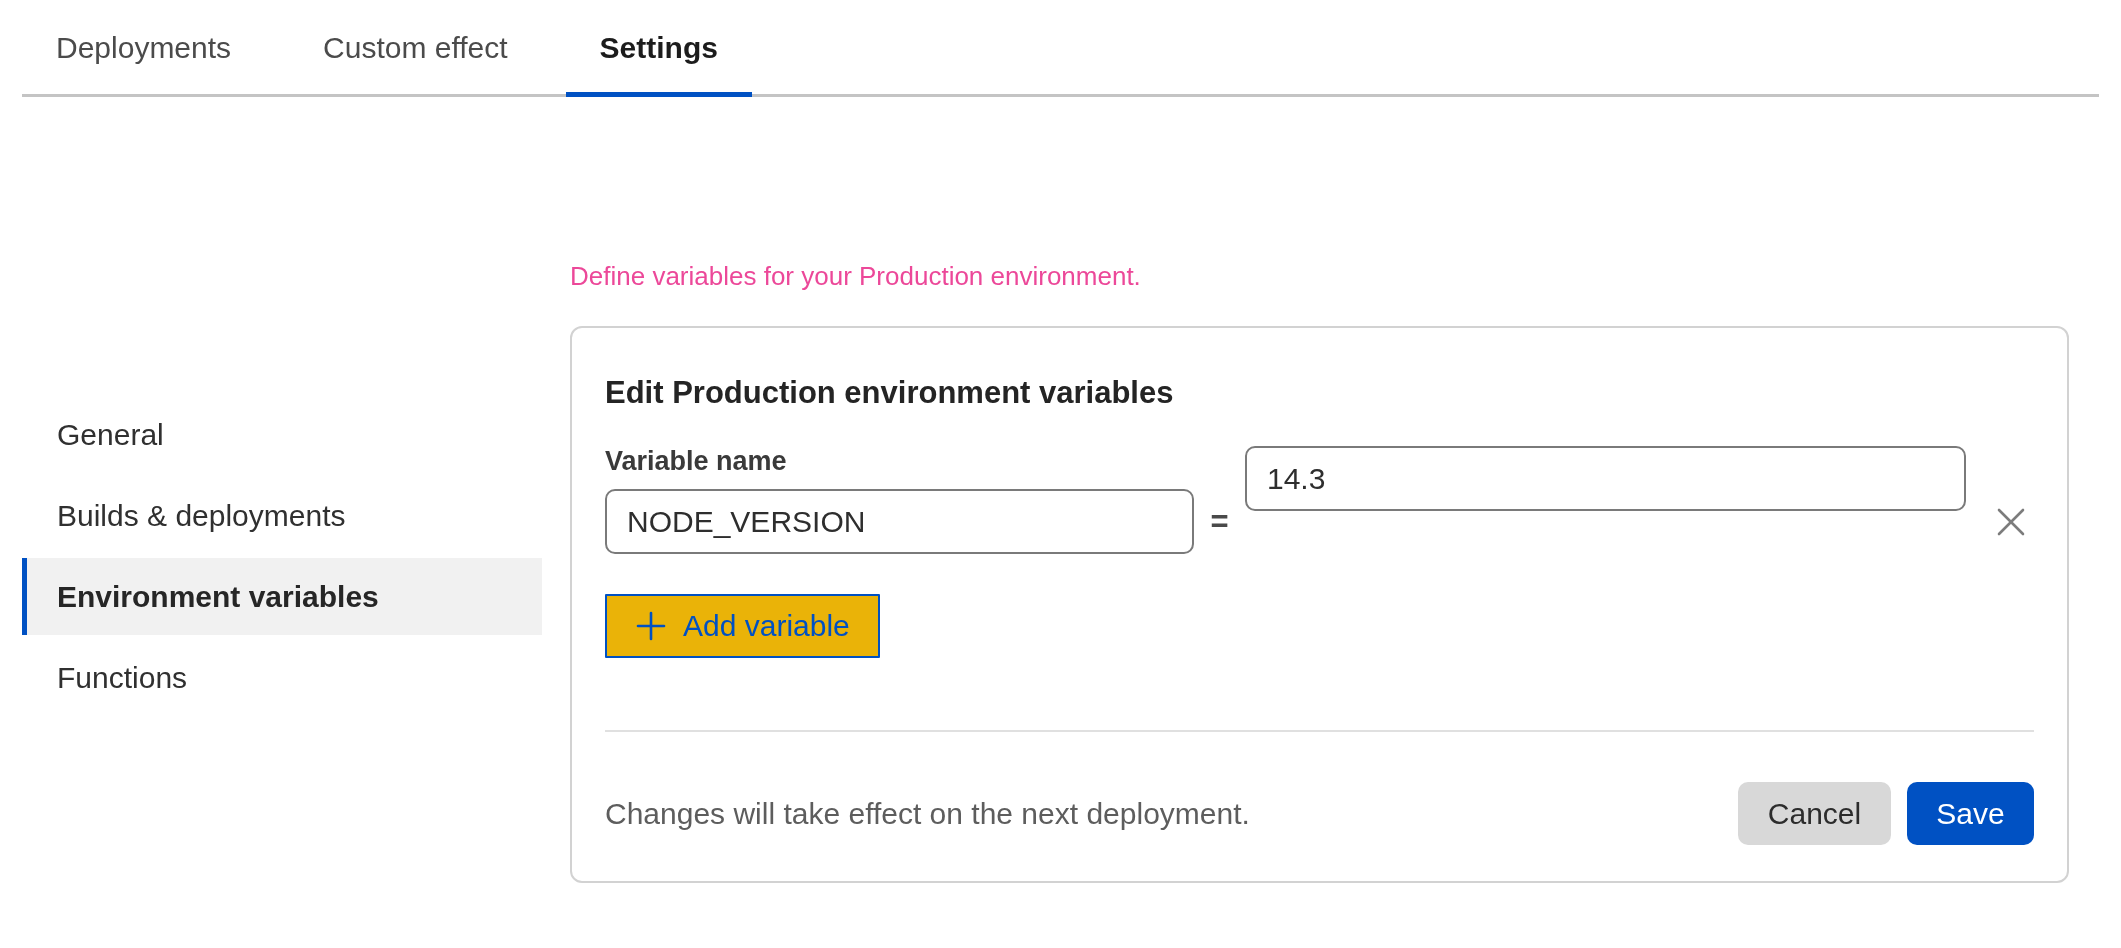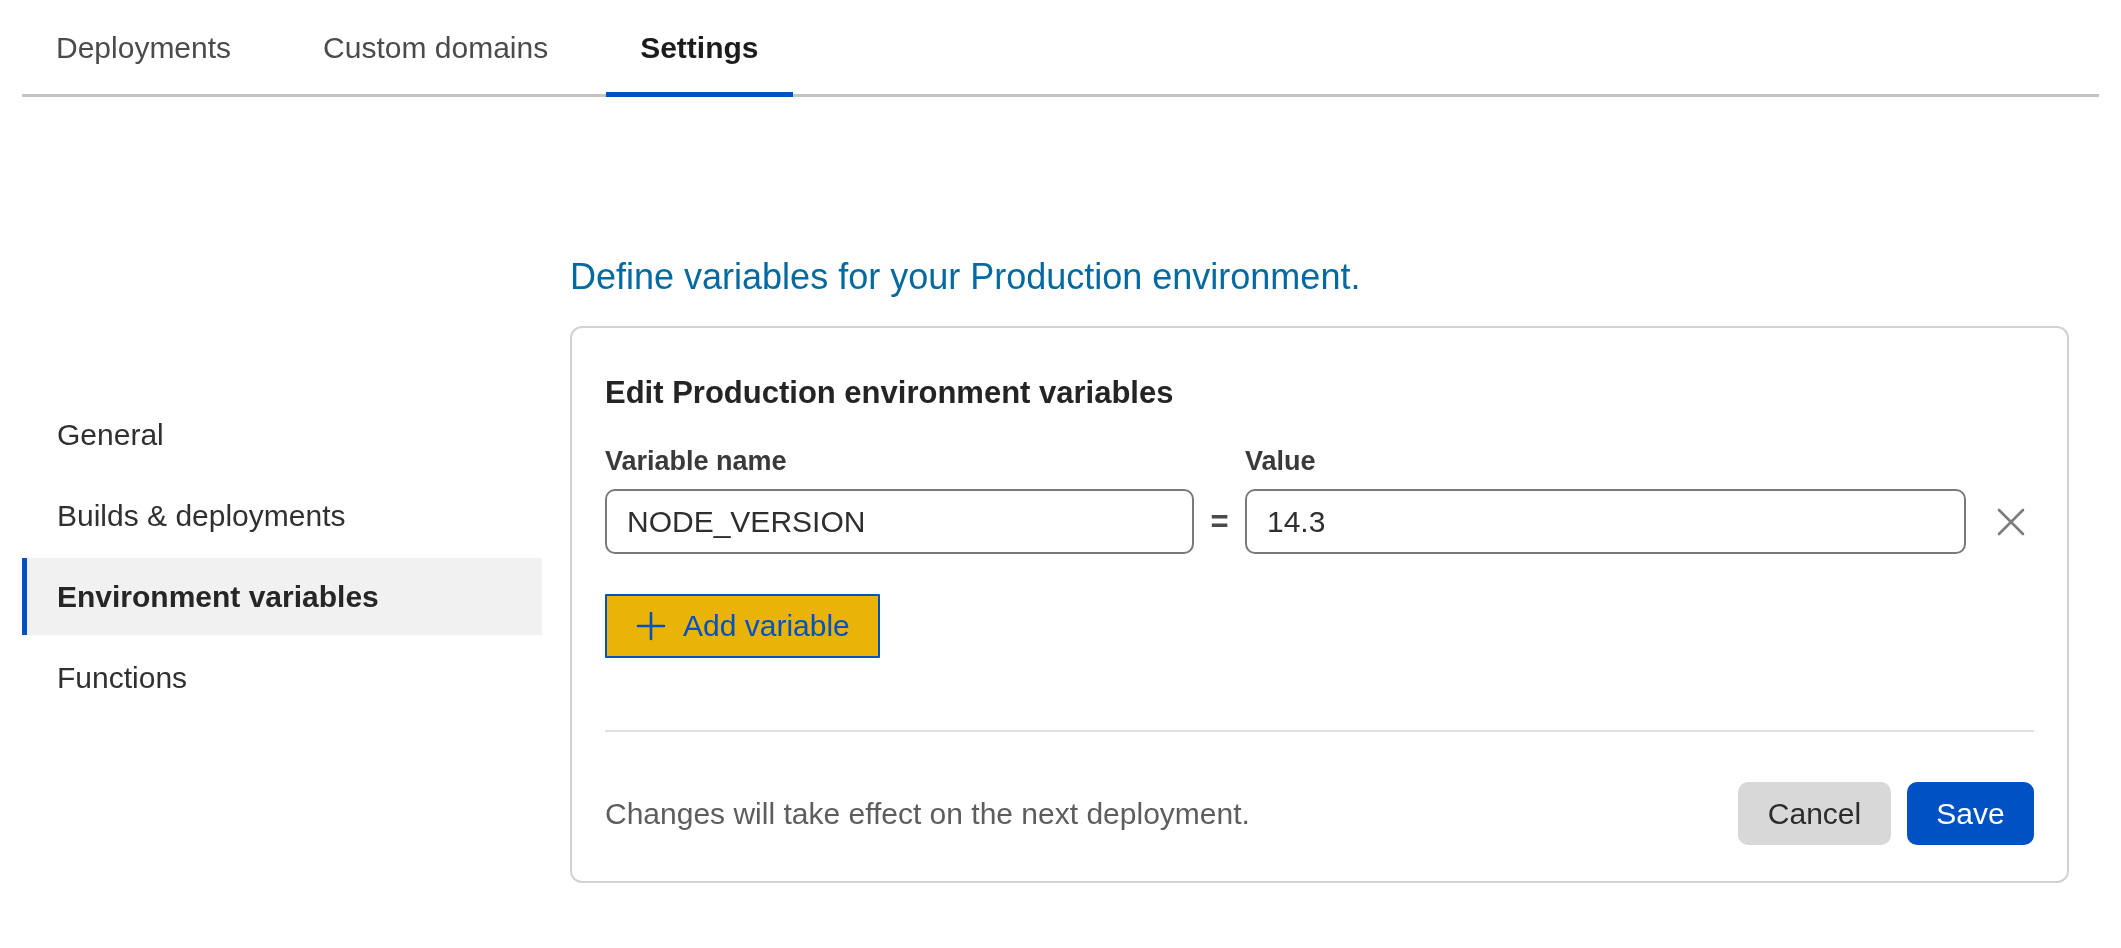--- a/index.html
+++ b/index.html
@@ -38,21 +38,21 @@
     height:77px;margin-bottom:4px;display:flex;align-items:center;
     padding-left:30px;font-size:30px;color:#303030;cursor:pointer;
     border-left:5px solid transparent;
   }
   .side-item.active{
     background:#f1f1f1;border-left-color:var(--blue);font-weight:700;color:#262626;
   }
 
   .main{margin-left:28px;width:1499px;}
   .page-title{margin:2px 0 0;font-size:31px;line-height:38px;font-weight:700;color:#1d1d1d;}
-  .page-desc{margin:26px 0 0;font-size:36px;line-height:35px;color:#0369a1;}
+  .page-desc{margin:26px 0 0;font-size:26px;line-height:35px;color:#ec4899;}
 
   
   .card{
     margin-top:32px;border:2px solid var(--card-border);border-radius:12px;
     padding:46px 33px 36px;background:#fff;
   }
   .card-title{margin:0;font-size:31px;line-height:38px;font-weight:700;color:#242424;}
 
   .fields-row{display:flex;margin-top:34px;}
   .field-label{font-size:27px;line-height:31px;font-weight:700;color:#3a3a3a;margin-bottom:12px;}
@@ -89,21 +89,21 @@
     font-family:"Liberation Sans",sans-serif;display:inline-flex;align-items:center;justify-content:center;
   }
   .btn-cancel{margin-left:auto;width:153px;background:#d8d8d8;color:#2c2c2c;}
   .btn-save{margin-left:16px;width:127px;background:var(--blue);color:#ffffff;}
 </style>
 </head>
 <body>
 
 <div class="tabbar">
   <div class="tab">Deployments</div>
-  <div class="tab">Custom domains</div>
+  <div class="tab">Custom effect</div>
   <div class="tab active">Settings</div>
 </div>
 
 <div class="layout">
 
   <nav class="sidebar">
     <div class="side-item">General</div>
     <div class="side-item">Builds &amp; deployments</div>
     <div class="side-item active">Environment variables</div>
     <div class="side-item">Functions</div>
@@ -117,21 +117,20 @@
 
       <div class="fields-row">
         <div class="col-name">
           <div class="field-label">Variable name</div>
           <input class="var-input" type="text" value="NODE_VERSION" style="">
         </div>
 
         <div class="eq">=</div>
 
         <div class="col-value">
-          <div class="field-label">Value</div>
           <input class="var-input" type="text" value="14.3" style="">
         </div>
 
         <button class="remove-btn">
           <span style="display:flex">
             <svg width="34" height="34" viewBox="0 0 34 34">
               <line x1="5" y1="5" x2="29" y2="29" stroke="#7c7c7c" stroke-width="2.6" stroke-linecap="round"></line>
               <line x1="29" y1="5" x2="5" y2="29" stroke="#7c7c7c" stroke-width="2.6" stroke-linecap="round"></line>
             </svg>
           </span>

